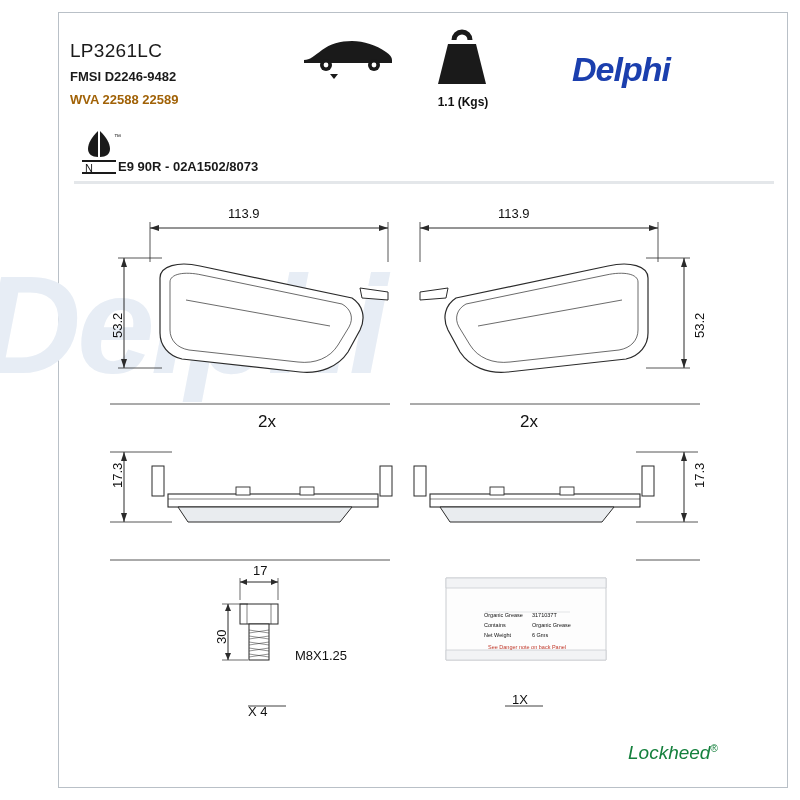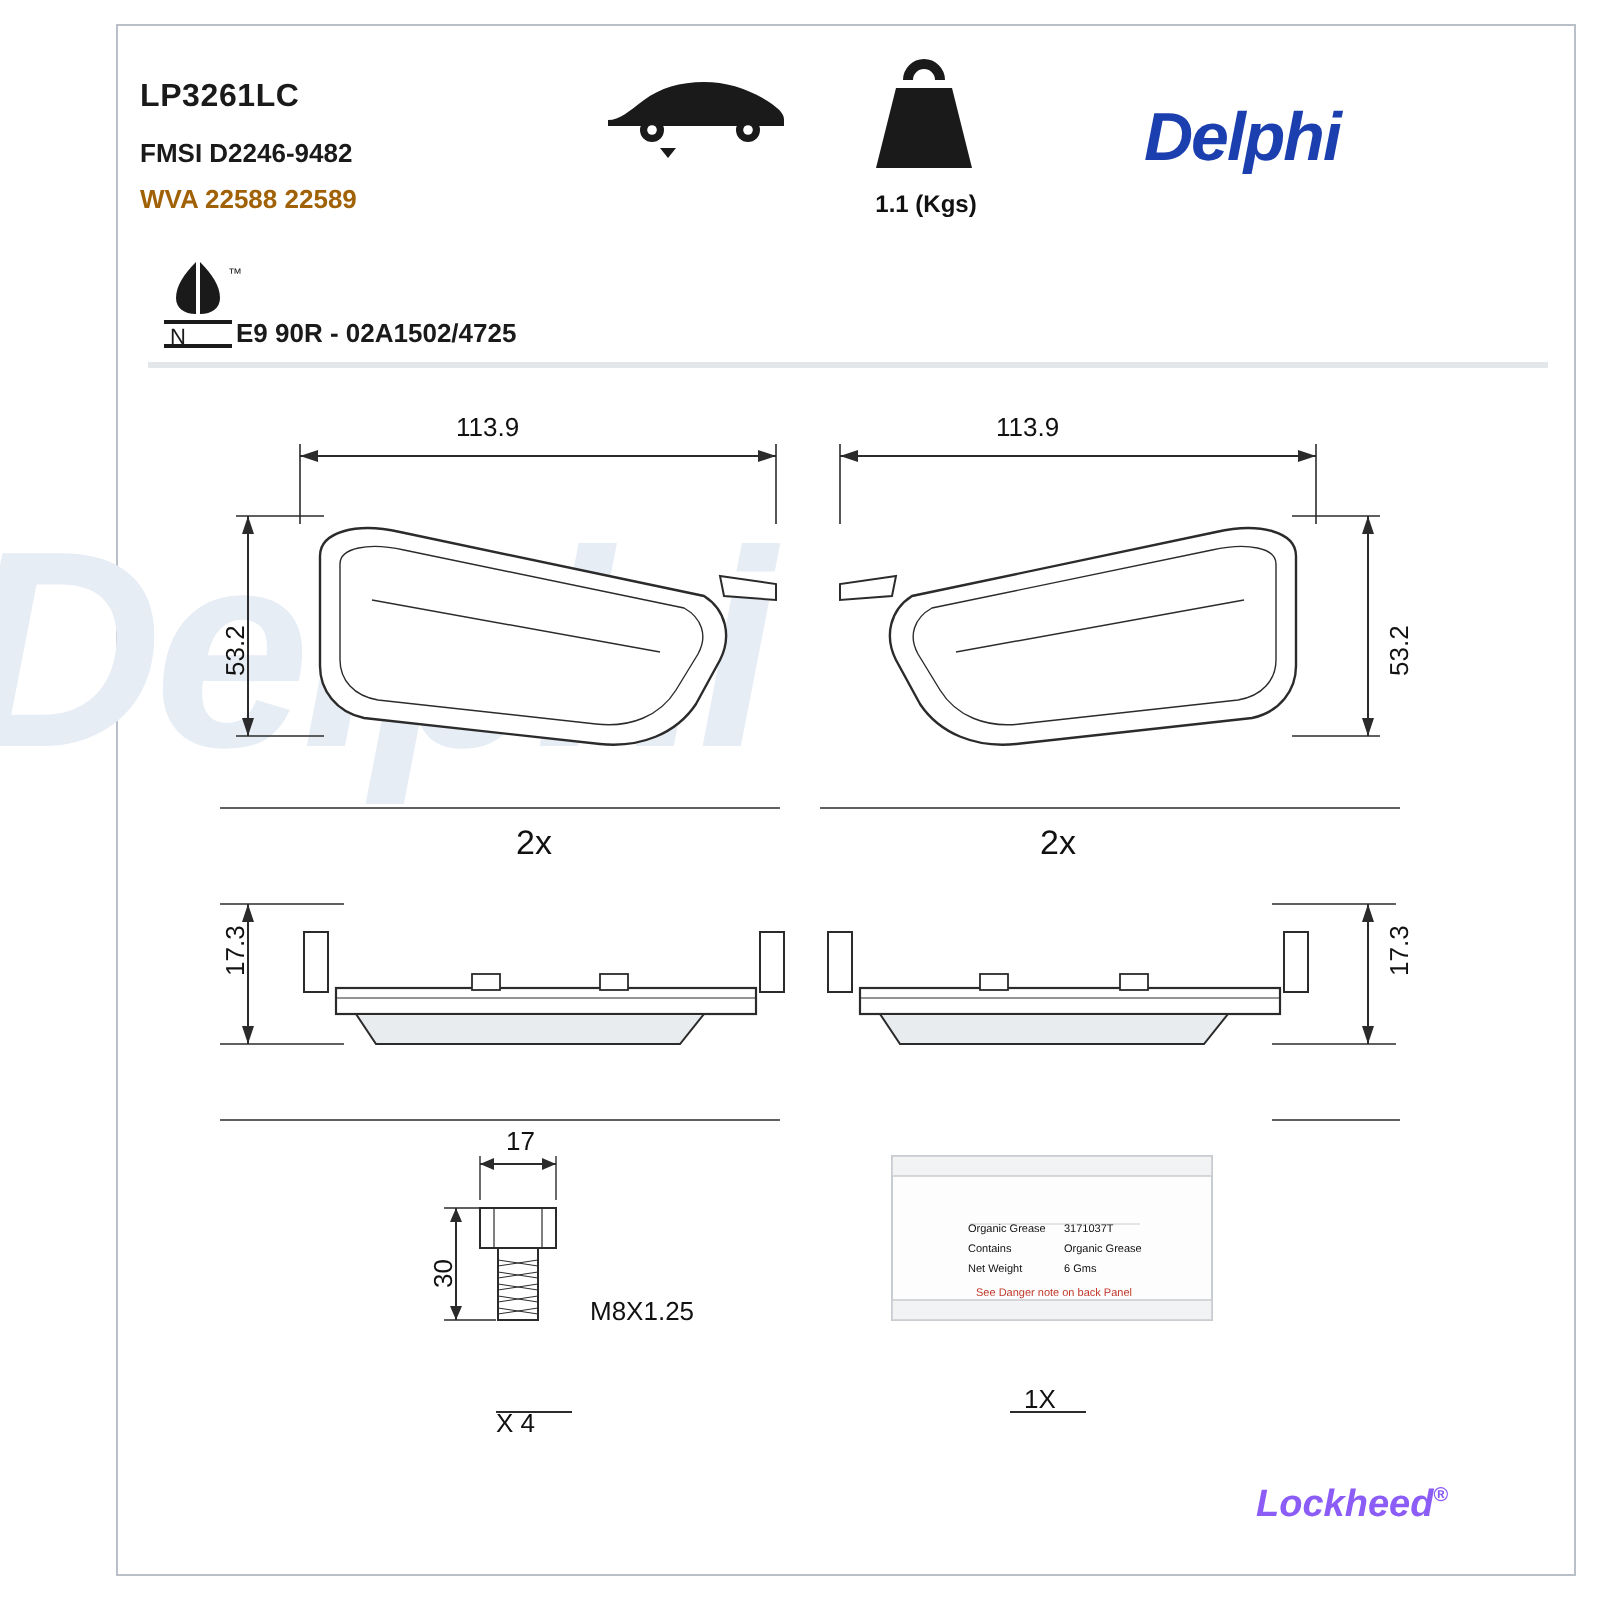--- a/index.html
+++ b/index.html
@@ -42,22 +42,22 @@
     z-index: 0;
     line-height: 1;
   }
   .content { position: relative; z-index: 2; }
 
   
   .part-no {
     position: absolute;
     left: 70px;
     top: 40px;
-    font-size: 16px;
-    font-weight: bold;
+    font-size: 19px;
+    font-weight: normal;
     color: #1a1a1a;
     letter-spacing: 0.3px;
   }
   .fmsi {
     position: absolute;
     left: 70px;
     top: 69px;
     font-size: 13px;
     font-weight: bold;
     color: #1a1a1a;
@@ -126,23 +126,23 @@
     top: 181px;
     width: 700px;
     height: 3px;
     background: #e4e7ea;
   }
   .lockheed {
     position: absolute;
     left: 628px;
     top: 742px;
     font-size: 19px;
-    font-weight: bold;
+    font-weight: normal;
     font-style: italic;
-    color: #8b5cf6;
+    color: #15803d;
   }
   .lockheed sup { font-size: 10px; font-style: normal; }
 
   
   .dim {
     position: absolute;
     font-size: 13px;
     color: #111;
     font-family: "Liberation Sans", sans-serif;
   }
@@ -202,21 +202,21 @@
     <div class="eco-icon">
       <svg viewBox="0 0 46 48" width="46" height="48">
         <path d="M22 4 C16 10 12 16 12 22 C12 27 16 30 22 30 C22 22 22 14 22 4 Z" fill="#1a1a1a"></path>
         <path d="M24 4 C30 10 34 16 34 22 C34 27 30 30 24 30 C24 22 24 14 24 4 Z" fill="#1a1a1a"></path>
         <text x="38" y="12" font-size="7" font-family="Liberation Sans, sans-serif" fill="#1a1a1a">™</text>
         <line x1="6" y1="34" x2="40" y2="34" stroke="#1a1a1a" stroke-width="2"></line>
         <line x1="6" y1="46" x2="40" y2="46" stroke="#1a1a1a" stroke-width="2"></line>
         <text x="9" y="45" font-size="11" font-family="Liberation Sans, sans-serif" fill="#1a1a1a">N</text>
       </svg>
     </div>
-    <div class="ece-code">E9 90R - 02A1502/4725</div>
+    <div class="ece-code">E9 90R - 02A1502/8073</div>
 
     <div class="hr-line"></div>
 
     <svg class="drawing" viewBox="0 0 800 800">
       <g stroke="#2b2b2b" fill="none" stroke-width="1">
 
         <line x1="150" y1="228" x2="388" y2="228"></line>
         <path d="M150 228 l9 -3 l0 6 z" fill="#2b2b2b" stroke="none"></path>
         <path d="M388 228 l-9 -3 l0 6 z" fill="#2b2b2b" stroke="none"></path>
         <line x1="150" y1="222" x2="150" y2="262" stroke-width="0.8"></line>

